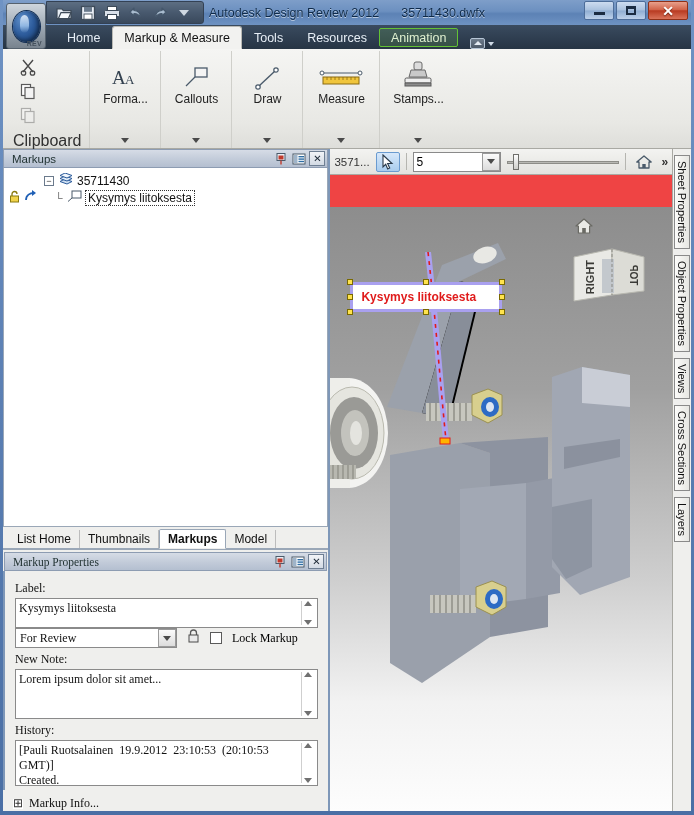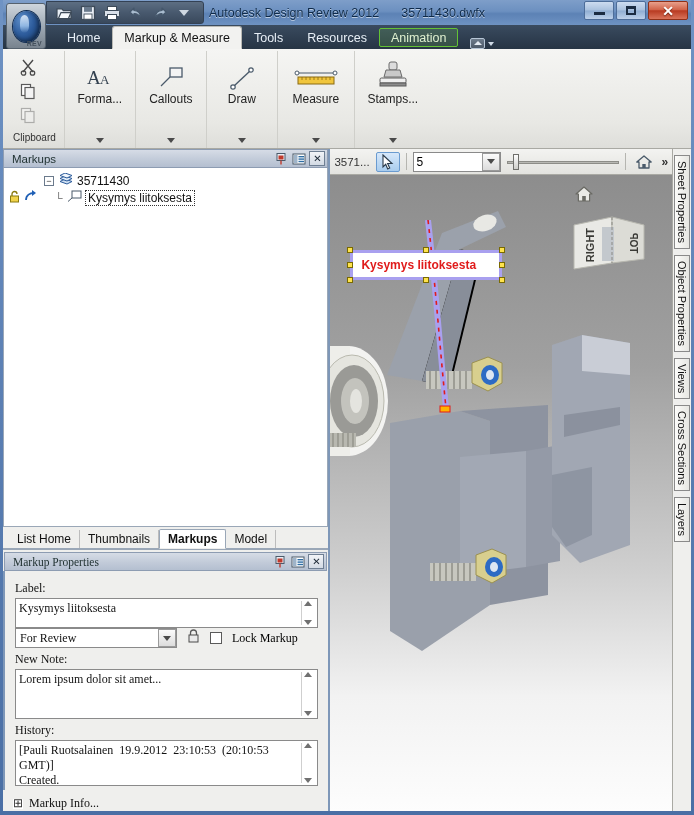--- a/index.html
+++ b/index.html
@@ -91,21 +91,21 @@
   .tabmini .cv { border-left:3px solid transparent; border-right:3px solid transparent; border-top:4px solid #cfdae6; }
 
   
   .ribbon {
     height:100px; background:linear-gradient(180deg,#f5f5f3 0%,#e8e8e4 75%,#dededa 100%);
     border-bottom:1px solid #a9a9a3; display:flex; padding:2px 0 0 2px;
     position:relative;
   }
   .rgroup { position:relative; display:flex; flex-direction:column; border-right:1px solid #cfcfca; }
   .rgroup .body { flex:1; display:flex; align-items:flex-start; padding:2px 4px; }
-  .rgroup .gname { height:16px; font-size:10px; color:#303030; text-align:center; padding:0 8px; }
+  .rgroup .gname { height:16px; font-size:16px; color:#303030; text-align:center; padding:0 8px; }
   .rgroup .gdrop { height:16px; display:flex; align-items:center; justify-content:center; }
   .caret-dn { width:0;height:0;border-left:4px solid transparent;border-right:4px solid transparent;border-top:5px solid #4a4a4a; }
 
   .clip-col { display:flex; flex-direction:column; align-items:center; gap:1px; padding:2px 6px 0 6px;}
   .clip-btn { width:26px; height:23px; display:flex; align-items:center; justify-content:center; }
   .bigbtn {
     width:62px; display:flex; flex-direction:column; align-items:center; gap:2px;
     padding:4px 2px 0 2px; cursor:default;
   }
   .bigbtn .bicon { height:34px; display:flex; align-items:flex-end; justify-content:center; }
@@ -154,21 +154,21 @@
     display:flex; align-items:center; font-size:12px; color:#111; padding-left:4px;
   }
   .combo .arrowbox {
     margin-left:auto; width:18px; height:18px; border:1px solid #9a9a9a;
     background:linear-gradient(180deg,#fbfbfb,#dcdcdc); display:flex; align-items:center; justify-content:center;
   }
   .chk { width:12px; height:12px; border:1px solid #5a5a5a; background:#fff; }
   .markup-info { display:flex; align-items:center; gap:6px; padding:6px 0 0 10px; font-size:12px; color:#111;}
 
   
-  .viewer { flex:1; display:flex; flex-direction:column; background:#ef4444; position:relative;}
+  .viewer { flex:1; display:flex; flex-direction:column; background:#ef4444; position:relative;gap:32px;}
   .vtoolbar {
     height:26px; display:flex; align-items:center; gap:6px; padding:0 4px;
     background:linear-gradient(180deg,#f3f3f1,#e3e3df); border-bottom:1px solid #a9a9a3;
   }
   .vtoolbar .fname { font-size:11.5px; color:#333; }
   .tb-btn { width:24px; height:20px; border:1px solid transparent; display:flex; align-items:center; justify-content:center;}
   .tb-btn.sel { border:1px solid #6a9bd0; background:linear-gradient(180deg,#d7e8fa,#a9cdee); border-radius:2px;}
   .tb-sep { width:1px; height:17px; background:#b5b5b0; }
   .numcombo { width:88px; height:20px; background:#fff; border:1px solid #8a8a8a; display:flex; align-items:center; font-size:12px; padding-left:3px;}
   .numcombo .arrowbox { margin-left:auto; width:18px; height:18px; border:1px solid #9a9a9a; background:linear-gradient(180deg,#fbfbfb,#dcdcdc); display:flex; align-items:center; justify-content:center;}

